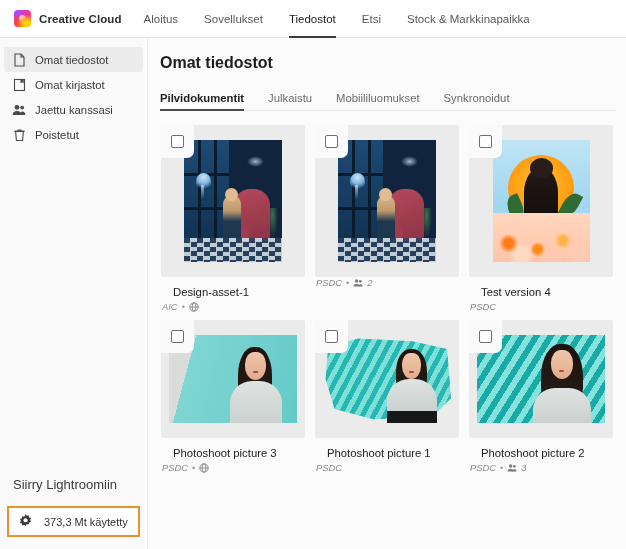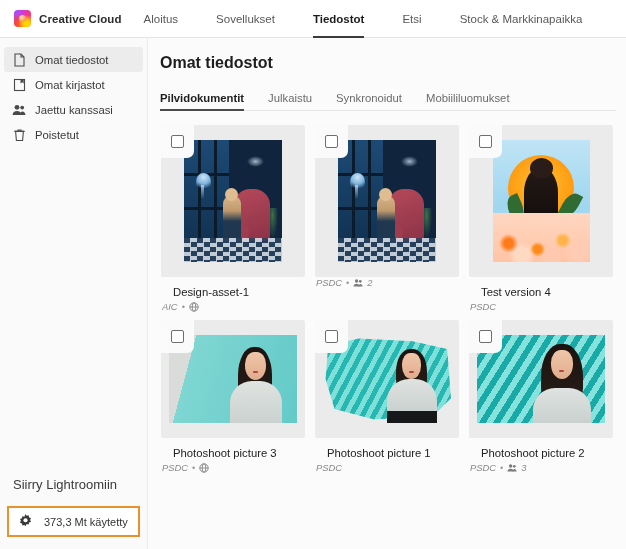--- a/index.html
+++ b/index.html
@@ -33,27 +33,27 @@
     position: relative; flex: 0 0 auto;
   }
   .cc-logo::after {
     content: ""; position: absolute; left: 50%; top: 50%;
     width: 7px; height: 7px; margin: -3.5px 0 0 -3.5px;
     border-radius: 50%;
     background: radial-gradient(circle at 35% 35%, #ffe9c4 0%, #ffb06a 45%, #ff7d3c 100%);
     opacity: .92;
   }
   .brand-name { font-size: 11.5px; font-weight: bold; color: #2c2c2c; letter-spacing: .1px; }
-  .navlinks { display: flex; align-items: center; height: 100%; gap: 12px; }
+  .navlinks { display: flex; align-items: center; height: 100%; gap: 0; }
   .navlink {
     font-size: 11.5px; color: #585858; padding: 0 13px;
     height: 100%; display: flex; align-items: center; position: relative;
     cursor: pointer; white-space: nowrap;
   }
-  .navlink.active { color: #1b1b1b; font-weight: bold; }
+  .navlink.active { color: #1b1b1b; font-weight: normal; }
   .navlink.active::after {
     content: ""; position: absolute; left: 13px; right: 13px; bottom: -1px;
     height: 2px; background: #3b3b3b;
   }
 
   
   .body { flex: 1 1 auto; display: flex; min-height: 0; }
 
   
   .sidebar {
@@ -350,22 +350,22 @@
       </div>
     </div>
 
     <div class="main">
       <div class="main-inner">
         <div class="page-title">Omat tiedostot</div>
 
         <div class="tabs">
           <div class="tab active">Pilvidokumentit</div>
           <div class="tab">Julkaistu</div>
+          <div class="tab">Mobiililuomukset</div>
           <div class="tab">Synkronoidut</div>
-          <div class="tab">Mobiililuomukset</div>
         </div>
 
         <div class="grid">
 
           <div class="card">
             <div class="thumb">
               <div class="checkbox-wrap">
                 <div class="checkbox"></div>
               </div>
               <div class="art art-dark">

